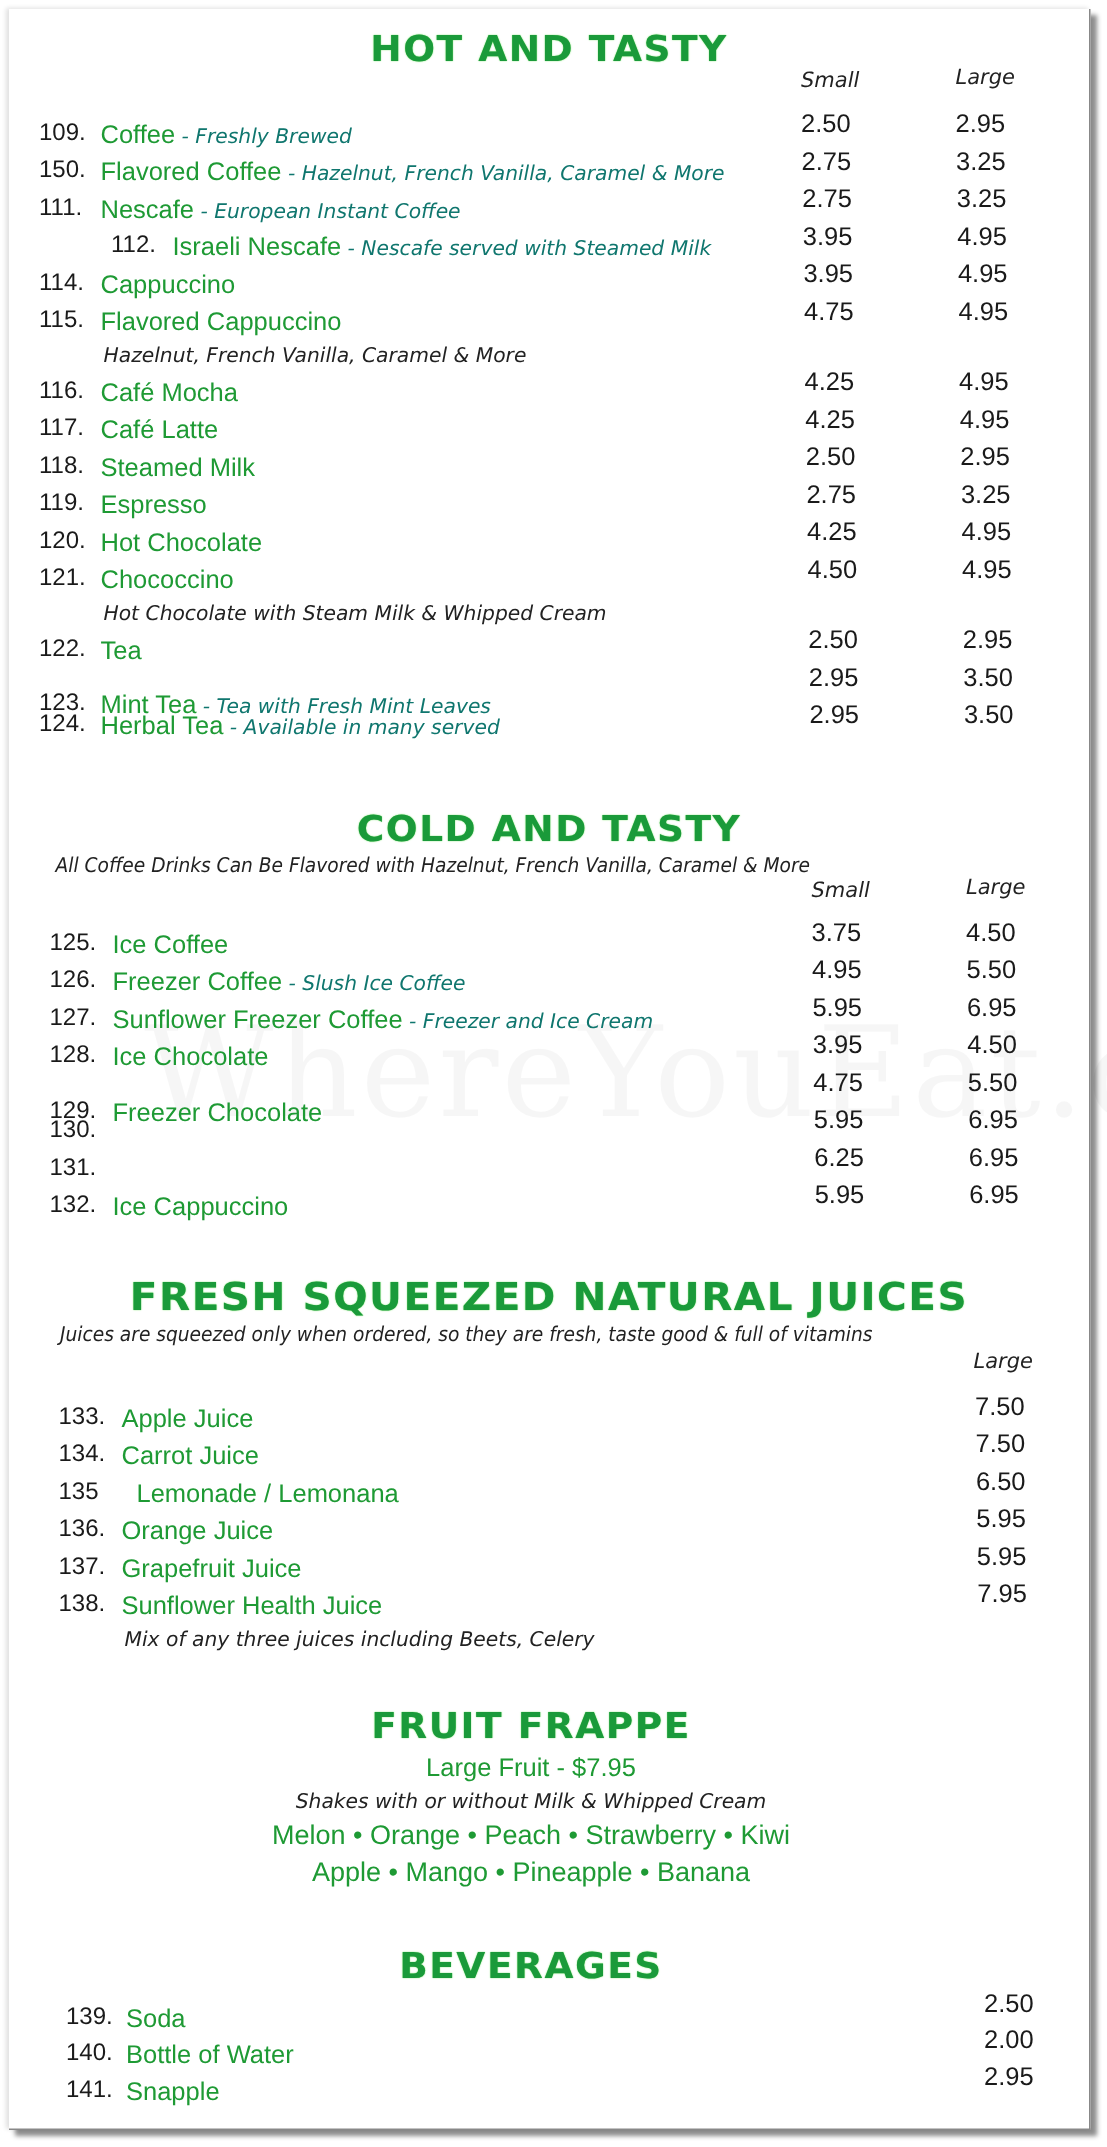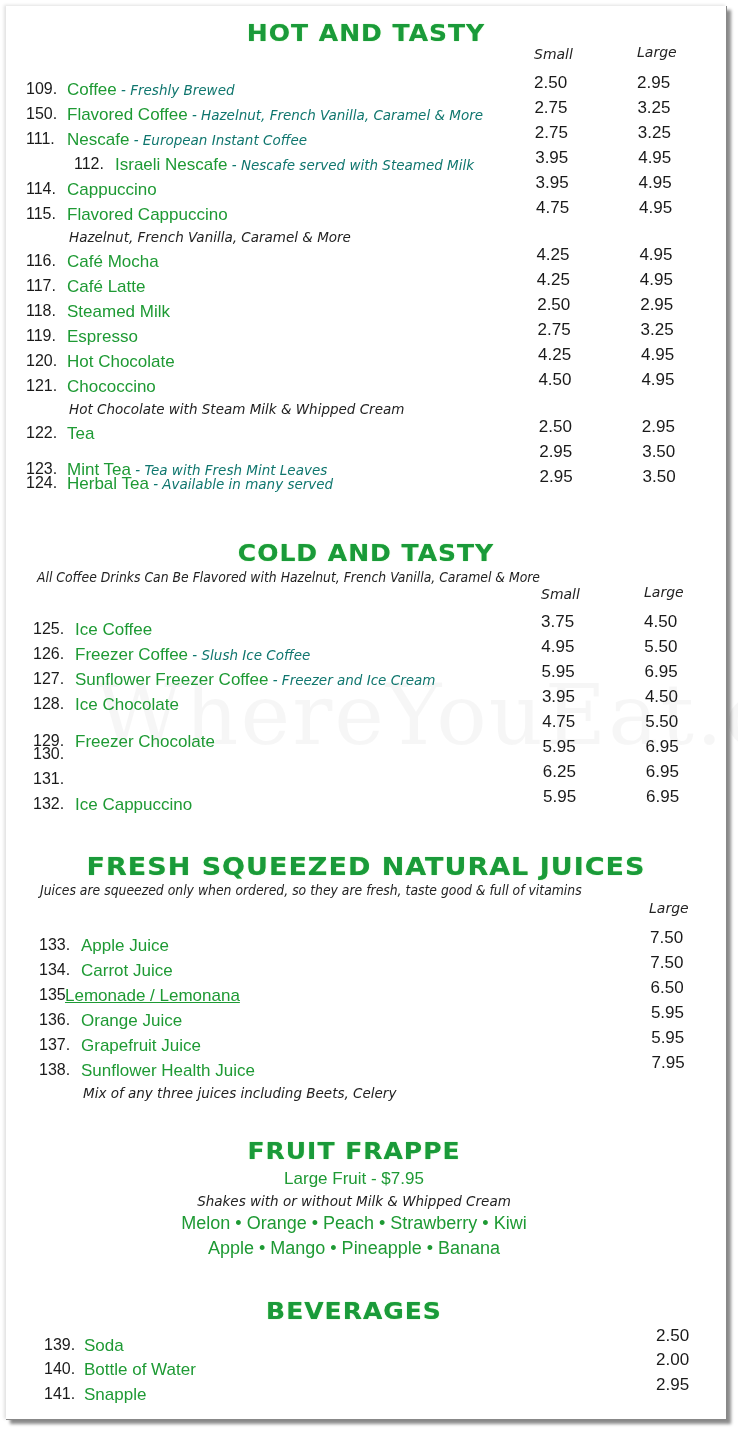--- a/index.html
+++ b/index.html
@@ -207,21 +207,21 @@
           <span class="name" style="left:42px;"><span>Apple Juice</span></span>
         </div>
         <div class="price" style="left:644px;top:922px;">7.50</div>
         <div class="row" style="left:33px;top:955px;width:690px;">
           <span class="num">134.</span>
           <span class="name" style="left:42px;"><span>Carrot Juice</span></span>
         </div>
         <div class="price" style="left:644.3px;top:947px;">7.50</div>
         <div class="row" style="left:33px;top:980px;width:690px;">
           <span class="num">135</span>
-          <span class="name" style="left:26px;text-decoration:underline;"><span>Lemonade / Lemonana</span></span>
+          <span class="name" style="left:52px;"><span>Lemonade / Lemonana</span></span>
         </div>
         <div class="price" style="left:644.6px;top:972px;">6.50</div>
         <div class="row" style="left:33px;top:1005px;width:690px;">
           <span class="num">136.</span>
           <span class="name" style="left:42px;"><span>Orange Juice</span></span>
         </div>
         <div class="price" style="left:644.9px;top:997px;">5.95</div>
         <div class="row" style="left:33px;top:1030px;width:690px;">
           <span class="num">137.</span>
           <span class="name" style="left:42px;"><span>Grapefruit Juice</span></span>

